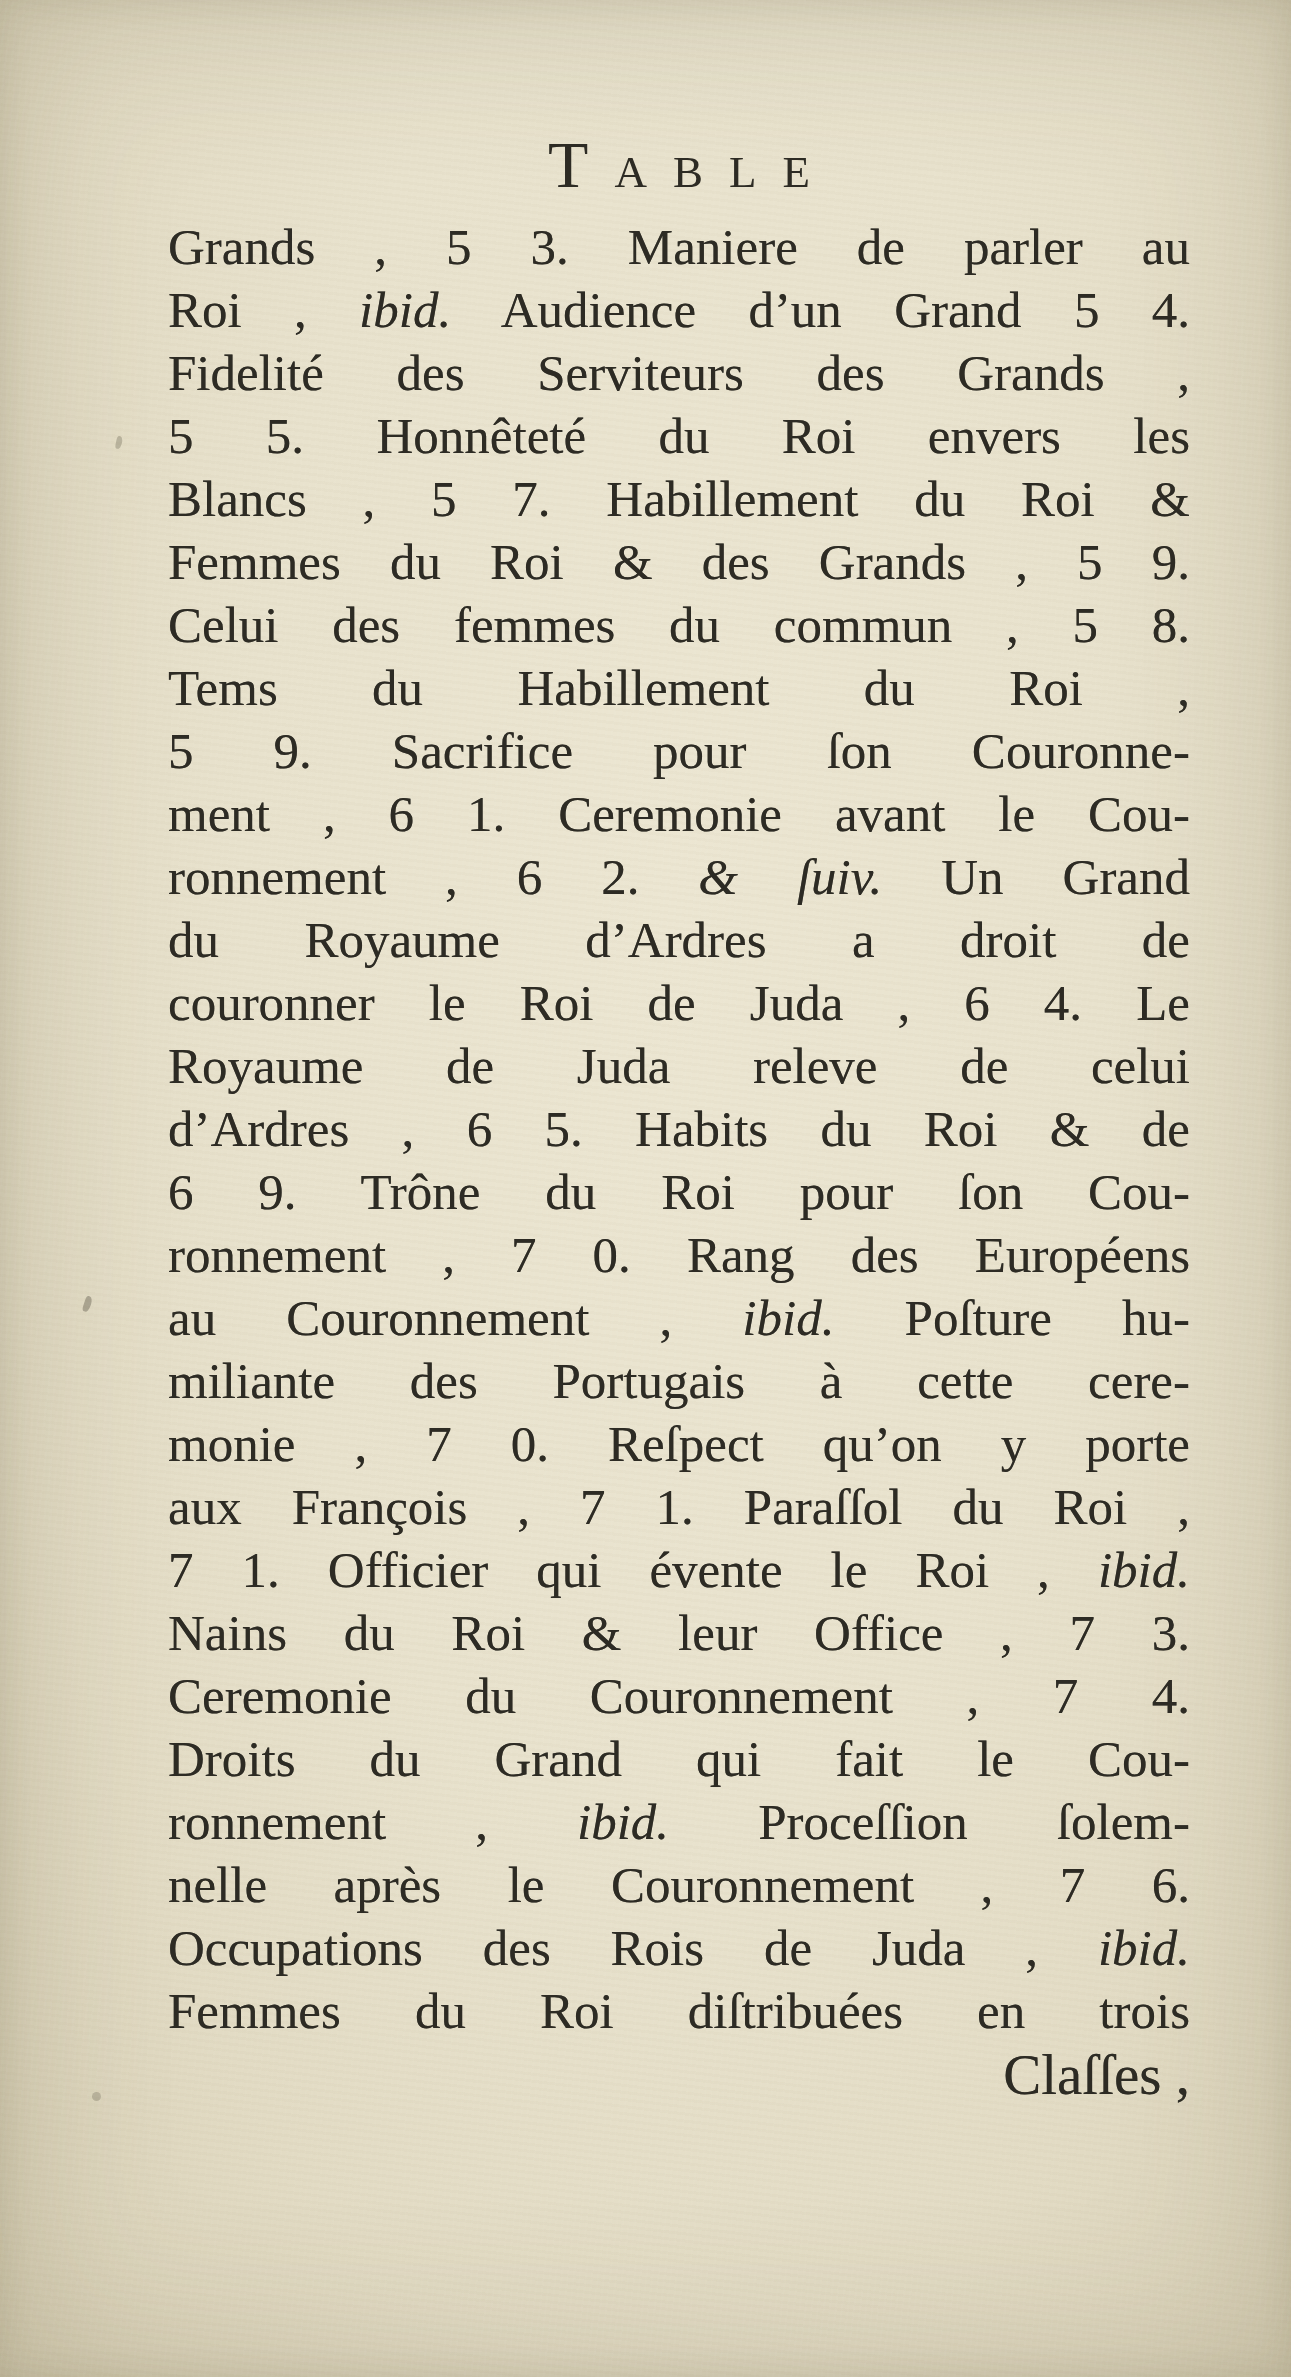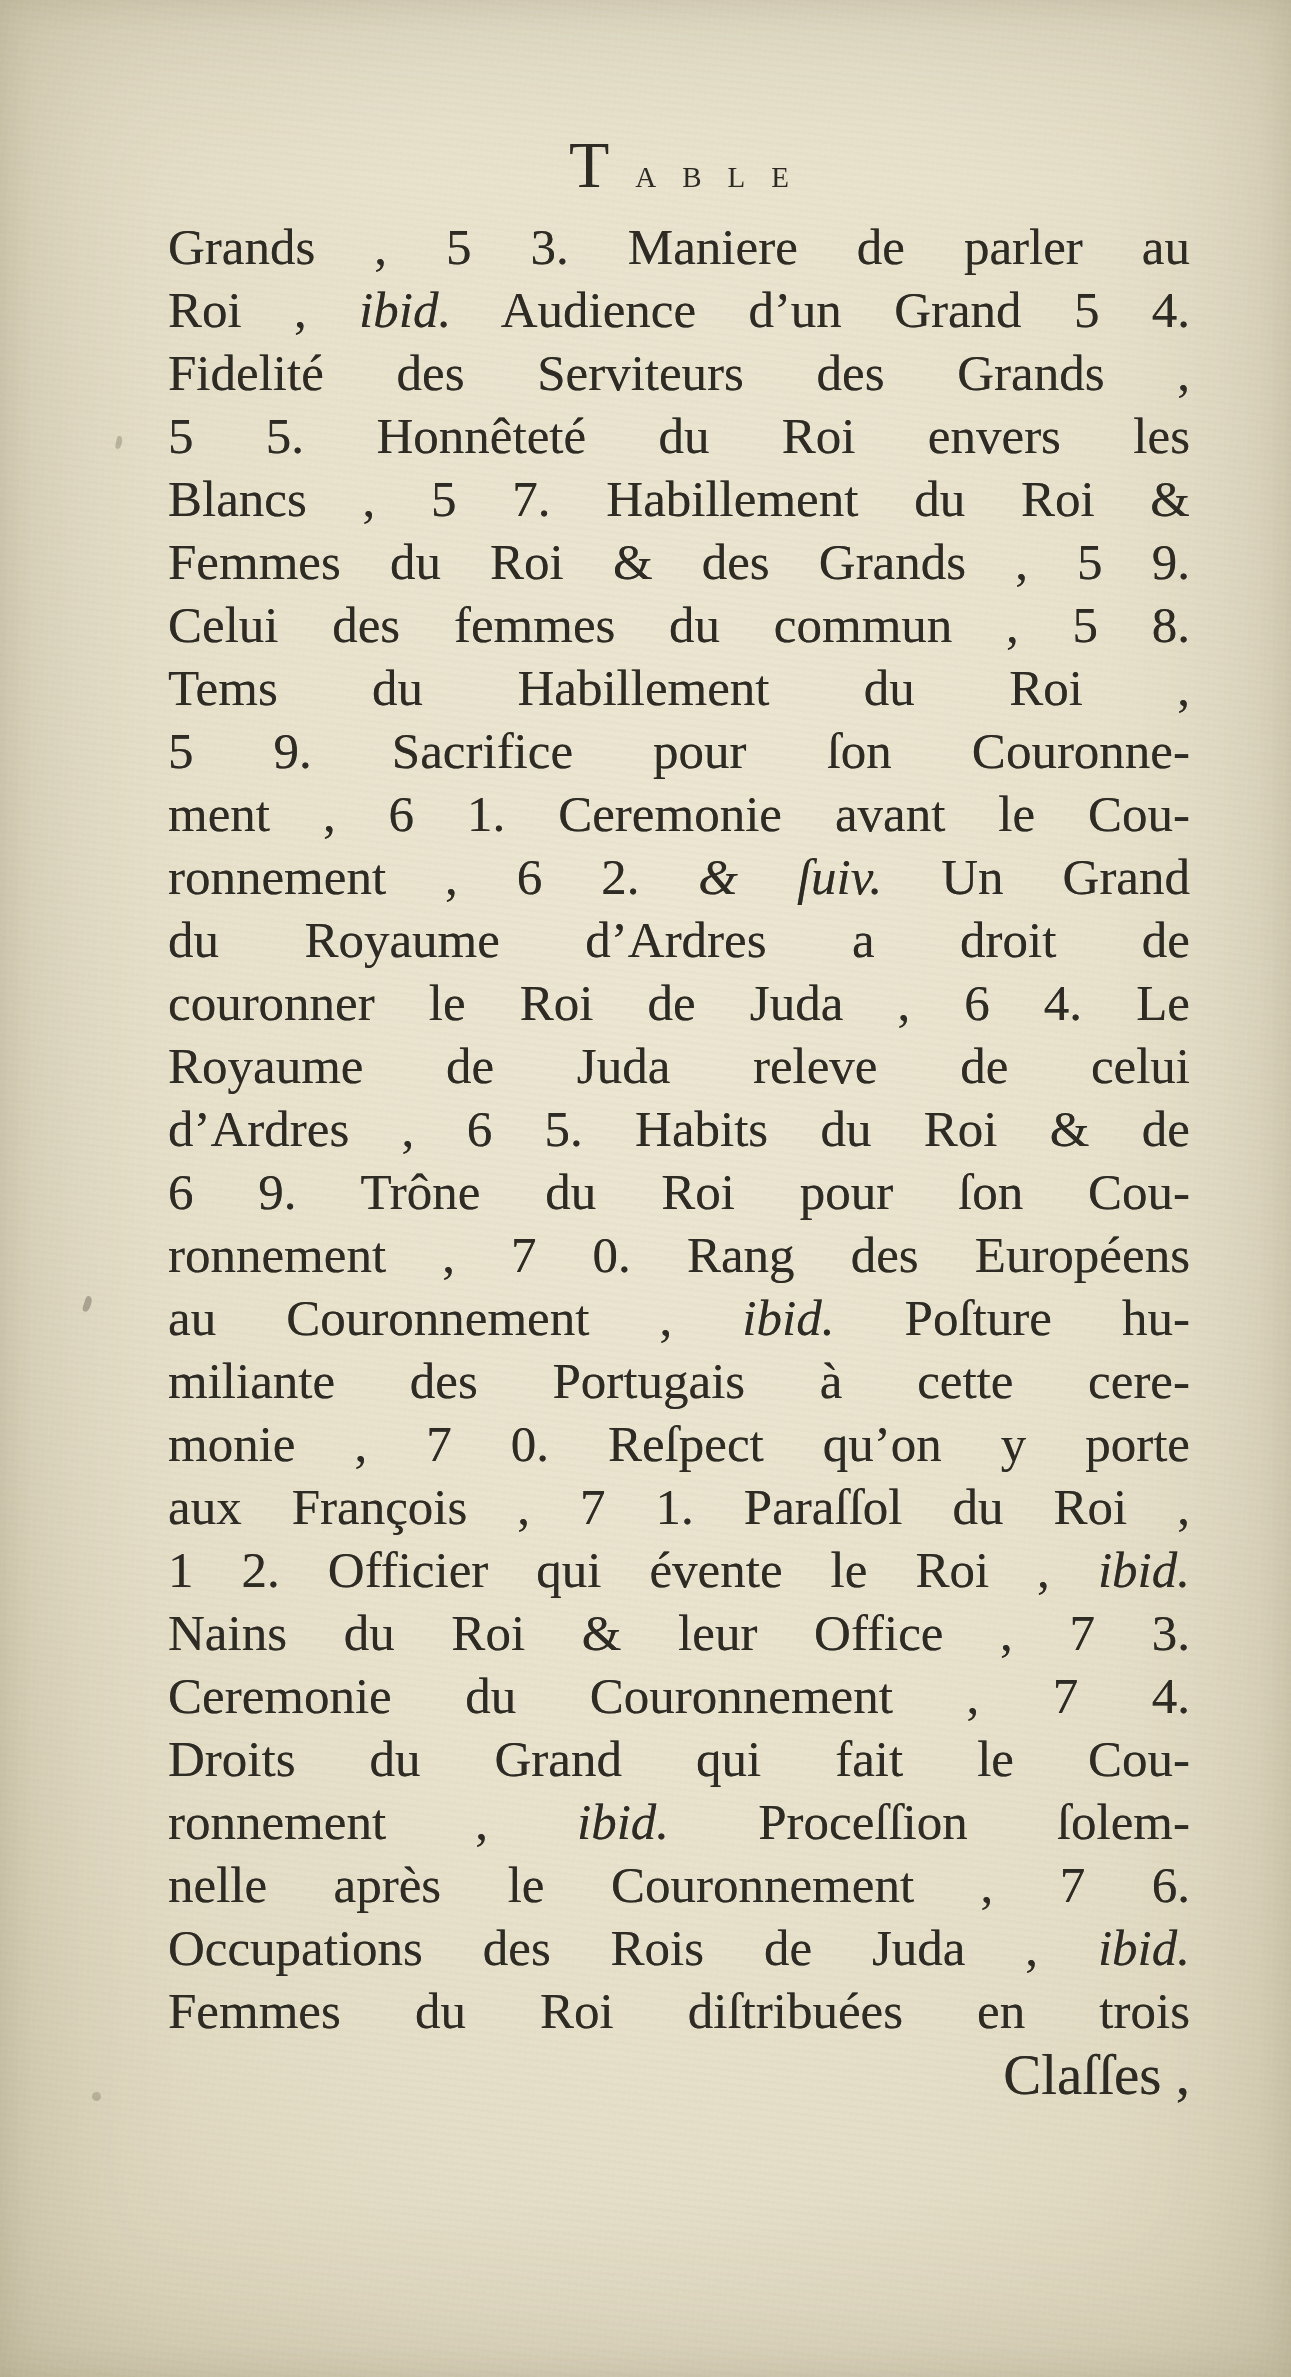--- a/index.html
+++ b/index.html
@@ -45,21 +45,21 @@
     text-align: center;
     white-space: nowrap;
   }
   .title .initial {
     font-size: 66px;
     line-height: 70px;
     vertical-align: baseline;
     letter-spacing: 26px;
   }
   .title .rest {
-    font-size: 29px;
+    font-size: 45px;
     line-height: 70px;
     letter-spacing: 26px;
     margin-right: -26px; 
     text-align: center;
   }
   .text-block {
     position: absolute;
     left: 168px;
     top: 216px;
     width: 1022px;
@@ -117,21 +117,21 @@
       <div class="line"><span class="seg">du Royaume d’Ardres a droit de</span></div>
       <div class="line"><span class="seg">couronner le Roi de Juda , 6 4. Le</span></div>
       <div class="line"><span class="seg">Royaume de Juda releve de celui</span></div>
       <div class="line"><span class="seg">d’Ardres , 6 5. Habits du Roi &amp; de</span></div>
       <div class="line"><span class="seg">6 9. Trône du Roi pour ſon Cou-</span></div>
       <div class="line"><span class="seg">ronnement , 7 0. Rang des Européens</span></div>
       <div class="line"><span class="seg">au Couronnement , </span><span class="seg italic">ibid.</span><span class="seg"> Poſture hu-</span></div>
       <div class="line"><span class="seg">miliante des Portugais à cette cere-</span></div>
       <div class="line"><span class="seg">monie , 7 0. Reſpect qu’on y porte</span></div>
       <div class="line"><span class="seg">aux François , 7 1. Paraſſol du Roi ,</span></div>
-      <div class="line"><span class="seg">1 2. Officier qui évente le Roi , </span><span class="seg italic">ibid.</span></div>
+      <div class="line"><span class="seg">7 1. Officier qui évente le Roi , </span><span class="seg italic">ibid.</span></div>
       <div class="line"><span class="seg">Nains du Roi &amp; leur Office , 7 3.</span></div>
       <div class="line"><span class="seg">Ceremonie du Couronnement , 7 4.</span></div>
       <div class="line"><span class="seg">Droits du Grand qui fait le Cou-</span></div>
       <div class="line"><span class="seg">ronnement , </span><span class="seg italic">ibid.</span><span class="seg"> Proceſſion ſolem-</span></div>
       <div class="line"><span class="seg">nelle après le Couronnement , 7 6.</span></div>
       <div class="line"><span class="seg">Occupations des Rois de Juda , </span><span class="seg italic">ibid.</span></div>
       <div class="line"><span class="seg">Femmes du Roi diſtribuées en trois</span></div>
       <div class="catchword-line">Claſſes ,</div>
   </div>
 

